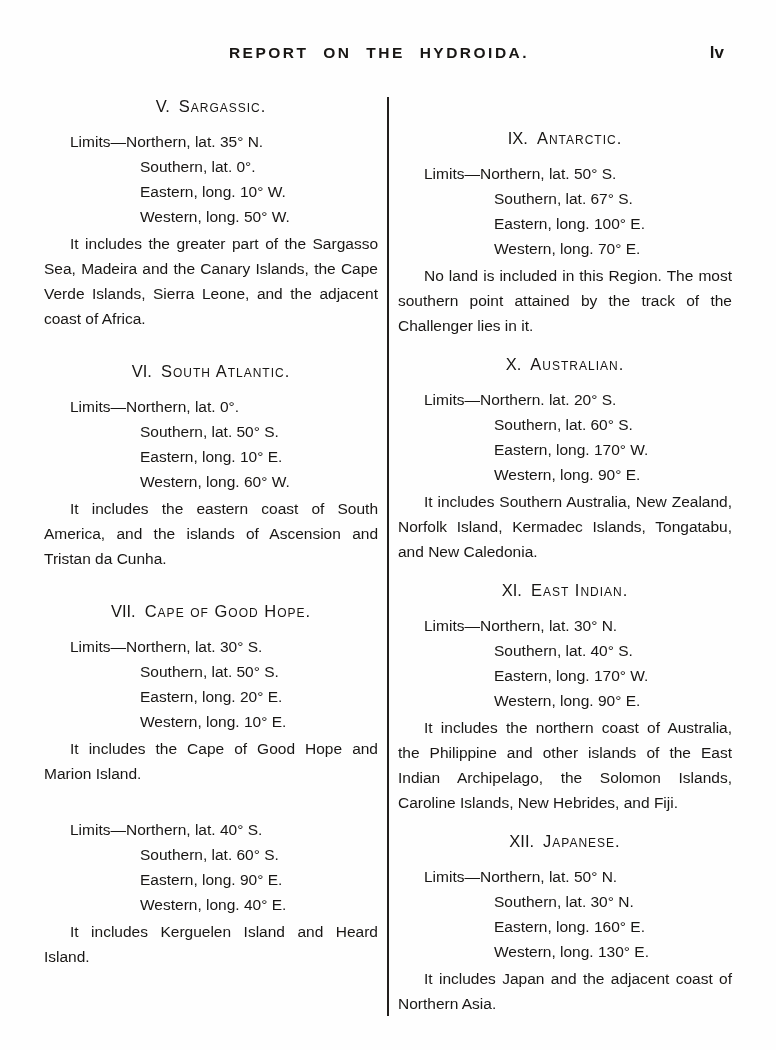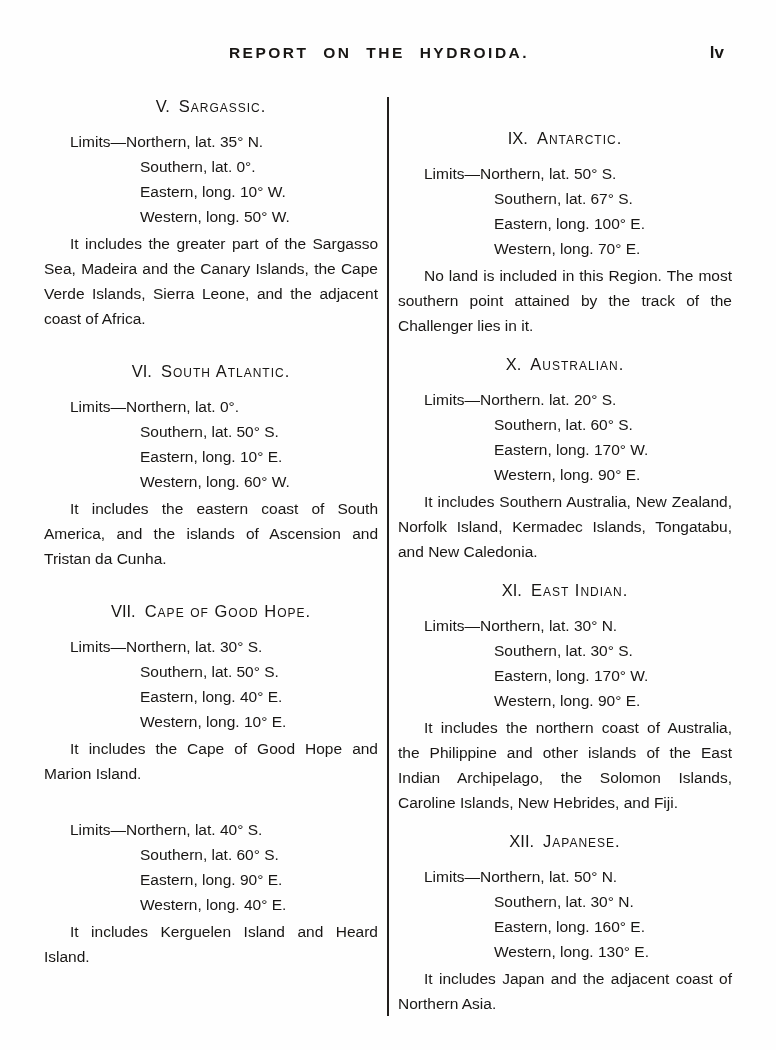--- a/index.html
+++ b/index.html
@@ -128,21 +128,21 @@
         <p class="body-para">It includes the eastern coast of South America, and the islands of Ascension and Tristan da Cunha.</p>
       </section>
 
       <section class="region">
         <h2 class="region-heading">
           <span class="numeral">VII.</span><span class="region-title">Cape of Good Hope.</span>
         </h2>
         <div class="limits">
           <div class="limit-line first"><span class="limits-prefix">Limits—</span><span>Northern, lat. 30° S.</span></div>
           <div class="limit-line rest">Southern, lat. 50° S.</div>
-          <div class="limit-line rest">Eastern, long. 40° E.</div>
+          <div class="limit-line rest">Eastern, long. 20° E.</div>
           <div class="limit-line rest">Western, long. 10° E.</div>
         </div>
         <p class="body-para">It includes the Cape of Good Hope and Marion Island.</p>
       </section>
 
       <section class="region">
         <div class="limits">
           <div class="limit-line first"><span class="limits-prefix">Limits—</span><span>Northern, lat. 40° S.</span></div>
           <div class="limit-line rest">Southern, lat. 60° S.</div>
           <div class="limit-line rest">Eastern, long. 90° E.</div>
@@ -182,21 +182,21 @@
         </div>
         <p class="body-para">It includes Southern Australia, New Zealand, Norfolk Island, Kermadec Islands, Tongatabu, and New Caledonia.</p>
       </section>
 
       <section class="region">
         <h2 class="region-heading">
           <span class="numeral">XI.</span><span class="region-title">East Indian.</span>
         </h2>
         <div class="limits">
           <div class="limit-line first"><span class="limits-prefix">Limits—</span><span>Northern, lat. 30° N.</span></div>
-          <div class="limit-line rest">Southern, lat. 30° S.</div>
+          <div class="limit-line rest">Southern, lat. 40° S.</div>
           <div class="limit-line rest">Eastern, long. 170° W.</div>
           <div class="limit-line rest">Western, long. 90° E.</div>
         </div>
         <p class="body-para">It includes the northern coast of Australia, the Philippine and other islands of the East Indian Archipelago, the Solomon Islands, Caroline Islands, New Hebrides, and Fiji.</p>
       </section>
 
       <section class="region">
         <h2 class="region-heading">
           <span class="numeral">XII.</span><span class="region-title">Japanese.</span>
         </h2>

